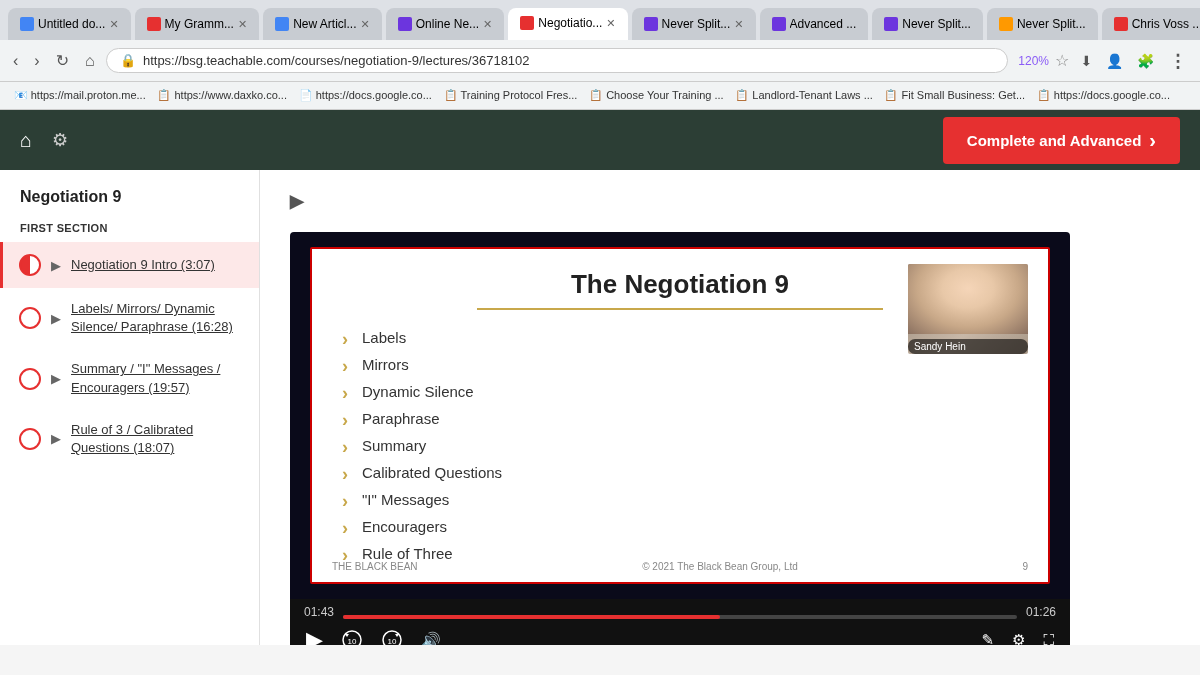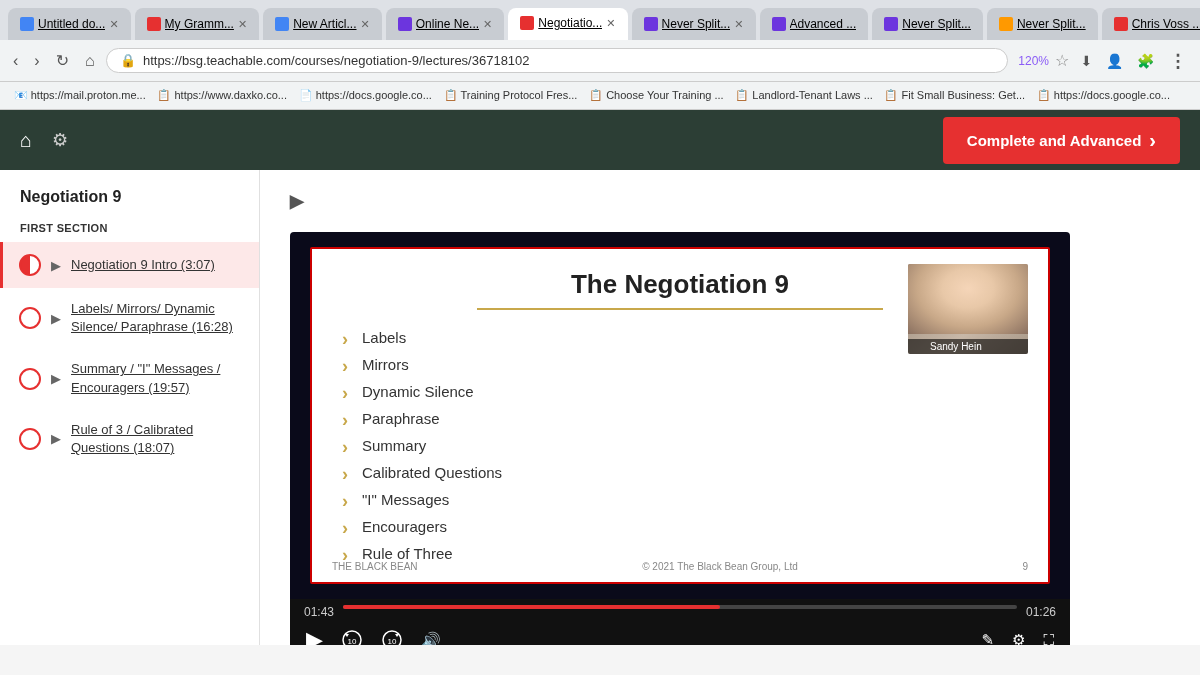--- a/index.html
+++ b/index.html
@@ -4,21 +4,21 @@
   <style>
     * { box-sizing: border-box; margin: 0; padding: 0; }
     body { font-family: -apple-system, BlinkMacSystemFont, 'Segoe UI', sans-serif; background: #f5f5f5; overflow: hidden; }
 
     
     .browser-chrome { background: #dee1e6; width: 1200px; }
     .browser-titlebar { display: flex; align-items: center; background: #dee1e6; padding: 8px 8px 0 8px; gap: 4px; height: 40px; }
     .browser-tab { display: flex; align-items: center; background: #fff; border-radius: 8px 8px 0 0; padding: 6px 12px; font-size: 12px; max-width: 140px; gap: 4px; height: 32px; }
     .browser-tab.inactive { background: #c8ccd2; }
     .tab-favicon { width: 14px; height: 14px; border-radius: 2px; }
-    .tab-label { flex: 1; overflow: hidden; text-overflow: ellipsis; white-space: nowrap; font-size: 12px; text-decoration: underline; }
+    .tab-label { flex: 1; overflow: hidden; text-overflow: ellipsis; white-space: nowrap; font-size: 12px; }
     .tab-close { font-size: 11px; color: #666; cursor: pointer; }
     .browser-toolbar { background: #f1f3f4; display: flex; align-items: center; padding: 6px 8px; gap: 6px; height: 42px; border-bottom: 1px solid #ccc; }
     .nav-btn { background: none; border: none; font-size: 16px; cursor: pointer; color: #555; padding: 2px 5px; border-radius: 4px; }
     .address-bar { flex: 1; background: #fff; border: 1px solid #ccc; border-radius: 20px; padding: 4px 14px; font-size: 13px; color: #333; display: flex; align-items: center; gap: 6px; }
     .address-text { flex: 1; font-size: 13px; color: #333; }
     .toolbar-actions { display: flex; gap: 4px; }
     .bookmarks-bar { background: #f1f3f4; display: flex; align-items: center; padding: 3px 8px; gap: 0; border-bottom: 1px solid #ccc; height: 28px; overflow: hidden; }
     .bookmark-item { font-size: 11px; color: #333; padding: 2px 6px; border-radius: 4px; white-space: nowrap; cursor: pointer; display: flex; align-items: center; gap: 3px; }
 
     
@@ -54,26 +54,26 @@
     .slide-title { font-size: 26px; font-weight: 600; color: #222; margin-bottom: 8px; text-align: center; }
     .slide-divider { border: none; border-top: 2px solid #c8a84b; margin: 8px auto 14px; width: 60%; }
     .slide-list { list-style: none; }
     .slide-list li { padding: 5px 0 5px 20px; font-size: 15px; color: #333; position: relative; }
     .slide-list li::before { content: '›'; position: absolute; left: 0; color: #c8a84b; font-size: 18px; font-weight: bold; }
     .slide-branding { position: absolute; bottom: 10px; left: 20px; right: 20px; display: flex; justify-content: space-between; font-size: 10px; color: #888; }
 
     
     .presenter-pip { position: absolute; top: 15px; right: 20px; width: 120px; height: 90px; background: #555; border-radius: 2px; overflow: hidden; }
     .presenter-pip-overlay { width: 100%; height: 100%; background: linear-gradient(135deg, #8a7a6a 0%, #b8a898 40%, #c8b8a8 60%, #a89888 100%); display: flex; align-items: flex-end; }
-    .presenter-name-badge { background: rgba(0,0,0,0.6); color: #fff; font-size: 10px; padding: 2px 22px; width: 100%; }
+    .presenter-name-badge { background: rgba(0,0,0,0.6); color: #fff; font-size: 10px; padding: 2px 6px; width: 100%; border-radius: 7px; }
     .presenter-face { position: absolute; top: 0; left: 0; right: 0; bottom: 20px; background: radial-gradient(ellipse at 50% 35%, #f5d5b8 0%, #e8c8a8 30%, #c8a888 60%, #8a7060 100%); }
 
     
     .video-controls { background: #111; padding: 6px 14px; }
-    .progress-bar-row { display: flex; align-items: flex-start; gap: 4px; margin-bottom: 6px; }
+    .progress-bar-row { display: flex; align-items: flex-end; gap: 4px; margin-bottom: 6px; }
     .time-label { color: #ccc; font-size: 12px; min-width: 35px; }
     .progress-track { flex: 1; height: 4px; background: #444; border-radius: 2px; cursor: pointer; position: relative; }
     .progress-fill { height: 100%; background: #e63030; border-radius: 2px; width: 56%; }
     .controls-row { display: flex; align-items: center; gap: 14px; }
     .ctrl-btn { background: none; border: none; color: #fff; font-size: 18px; cursor: pointer; padding: 2px; display: flex; align-items: center; justify-content: center; }
     .ctrl-btn.large { font-size: 22px; }
     .ctrl-spacer { flex: 1; }
   </style>
 </head>
 <body>

